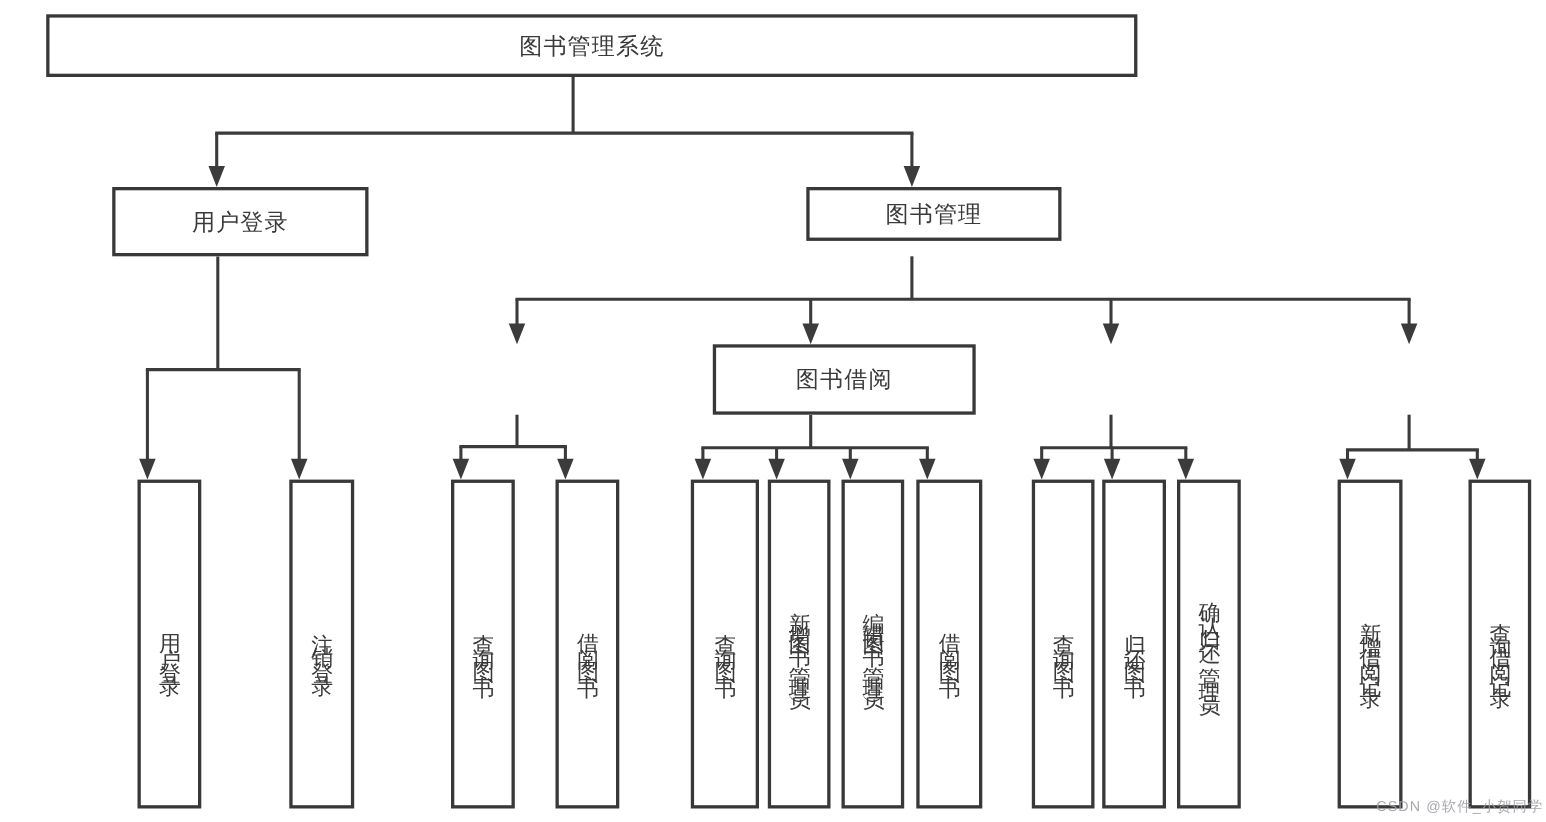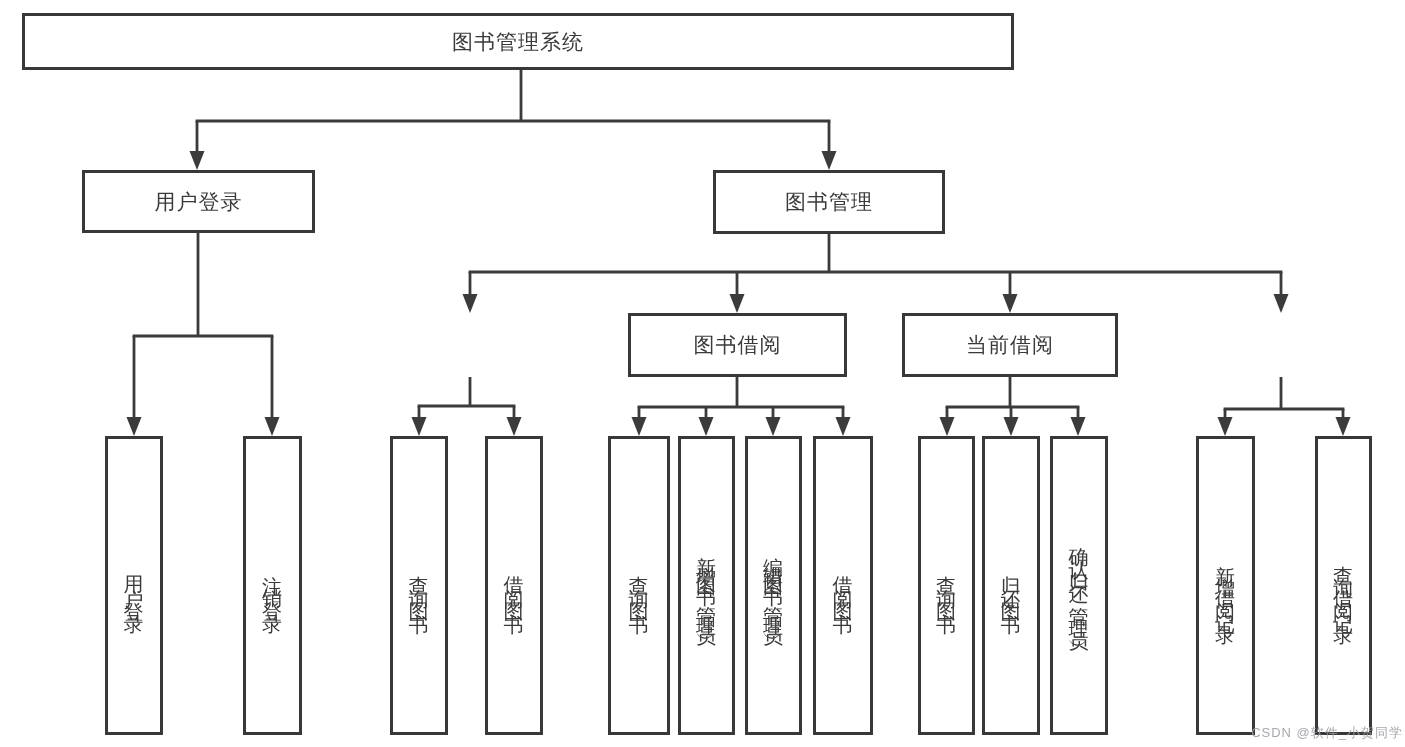--- a/index.html
+++ b/index.html
@@ -13,20 +13,21 @@
   }
   .box {
     position: absolute;
     box-sizing: border-box;
     border: 3px solid #383838;
     background: #ffffff;
     display: flex;
     align-items: center;
     justify-content: center;
     color: #3a3a3a;
+    margin-left: 20px;
   }
   .hlabel {
     font-size: 21px;
     letter-spacing: 1px;
     white-space: nowrap;
   }
   .leaf span {
     writing-mode: vertical-rl;
     text-orientation: mixed;
     font-size: 20px;
@@ -121,29 +122,26 @@
     <polygon points="1335.5,417 1350.5,417 1343,436"></polygon>
   </svg>
 
   <div class="box" style="left:22px; top:13px; width:992px; height:57px;">
     <span class="hlabel">图书管理系统</span>
   </div>
 
   <div class="box" style="left:82px; top:170px; width:233px; height:63px;">
     <span class="hlabel">用户登录</span>
   </div>
-  <div class="box" style="left:713px; top:170px; width:232px; height:64px;">
+  <div class="box" style="left:713px; top:170px; width:232px; height:49px;">
     <span class="hlabel">图书管理</span>
   </div>
 
-  <div class="box" style="left:628px; top:313px; width:219px; height:64px;">
+  <div class="box" style="left:628px; top:313px; width:239px; height:64px;">
     <span class="hlabel">图书借阅</span>
-  </div>
-  <div class="box" style="left:902px; top:313px; width:216px; height:64px;">
-    <span class="hlabel">当前借阅</span>
   </div>
 
   <div class="box leaf" style="left:105px; top:436px; width:58px; height:299px;">
     <span>用户登录</span>
   </div>
   <div class="box leaf" style="left:243px; top:436px; width:59px; height:299px;">
     <span>注销登录</span>
   </div>
 
   <div class="box leaf" style="left:390px; top:436px; width:58px; height:299px;">

